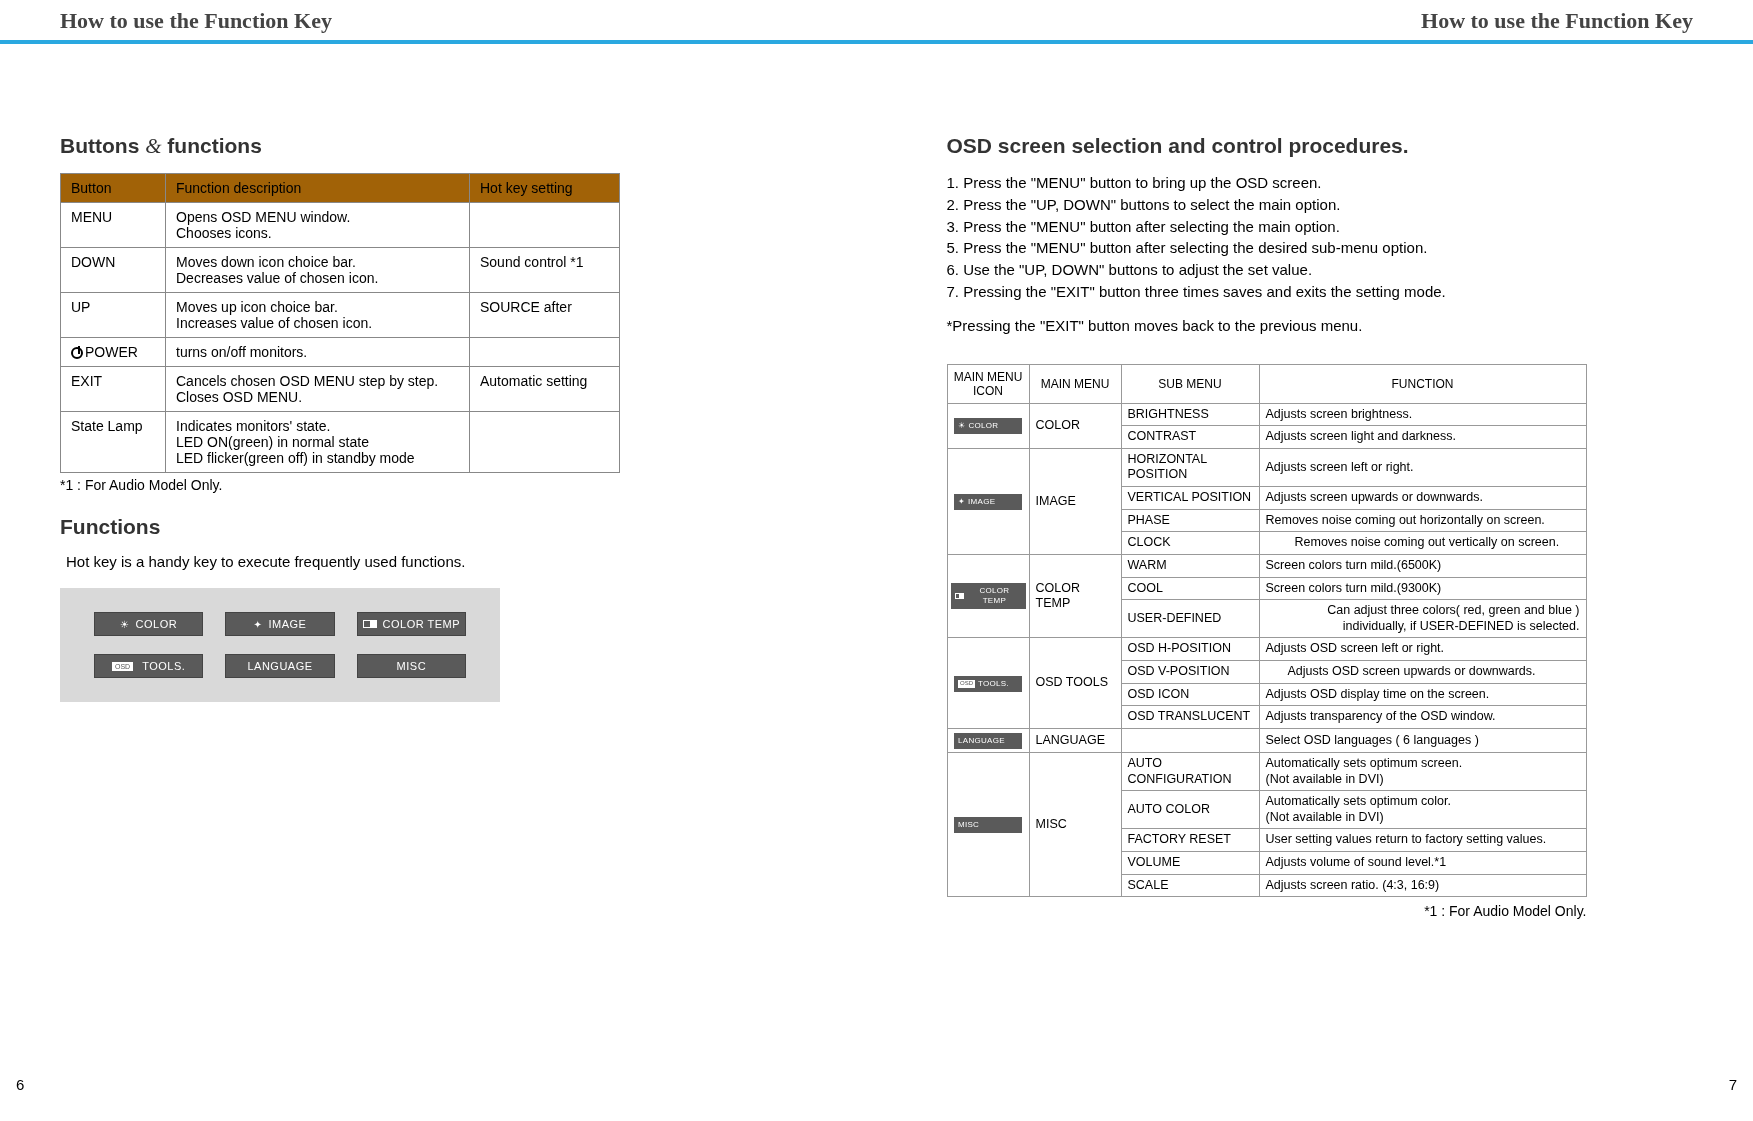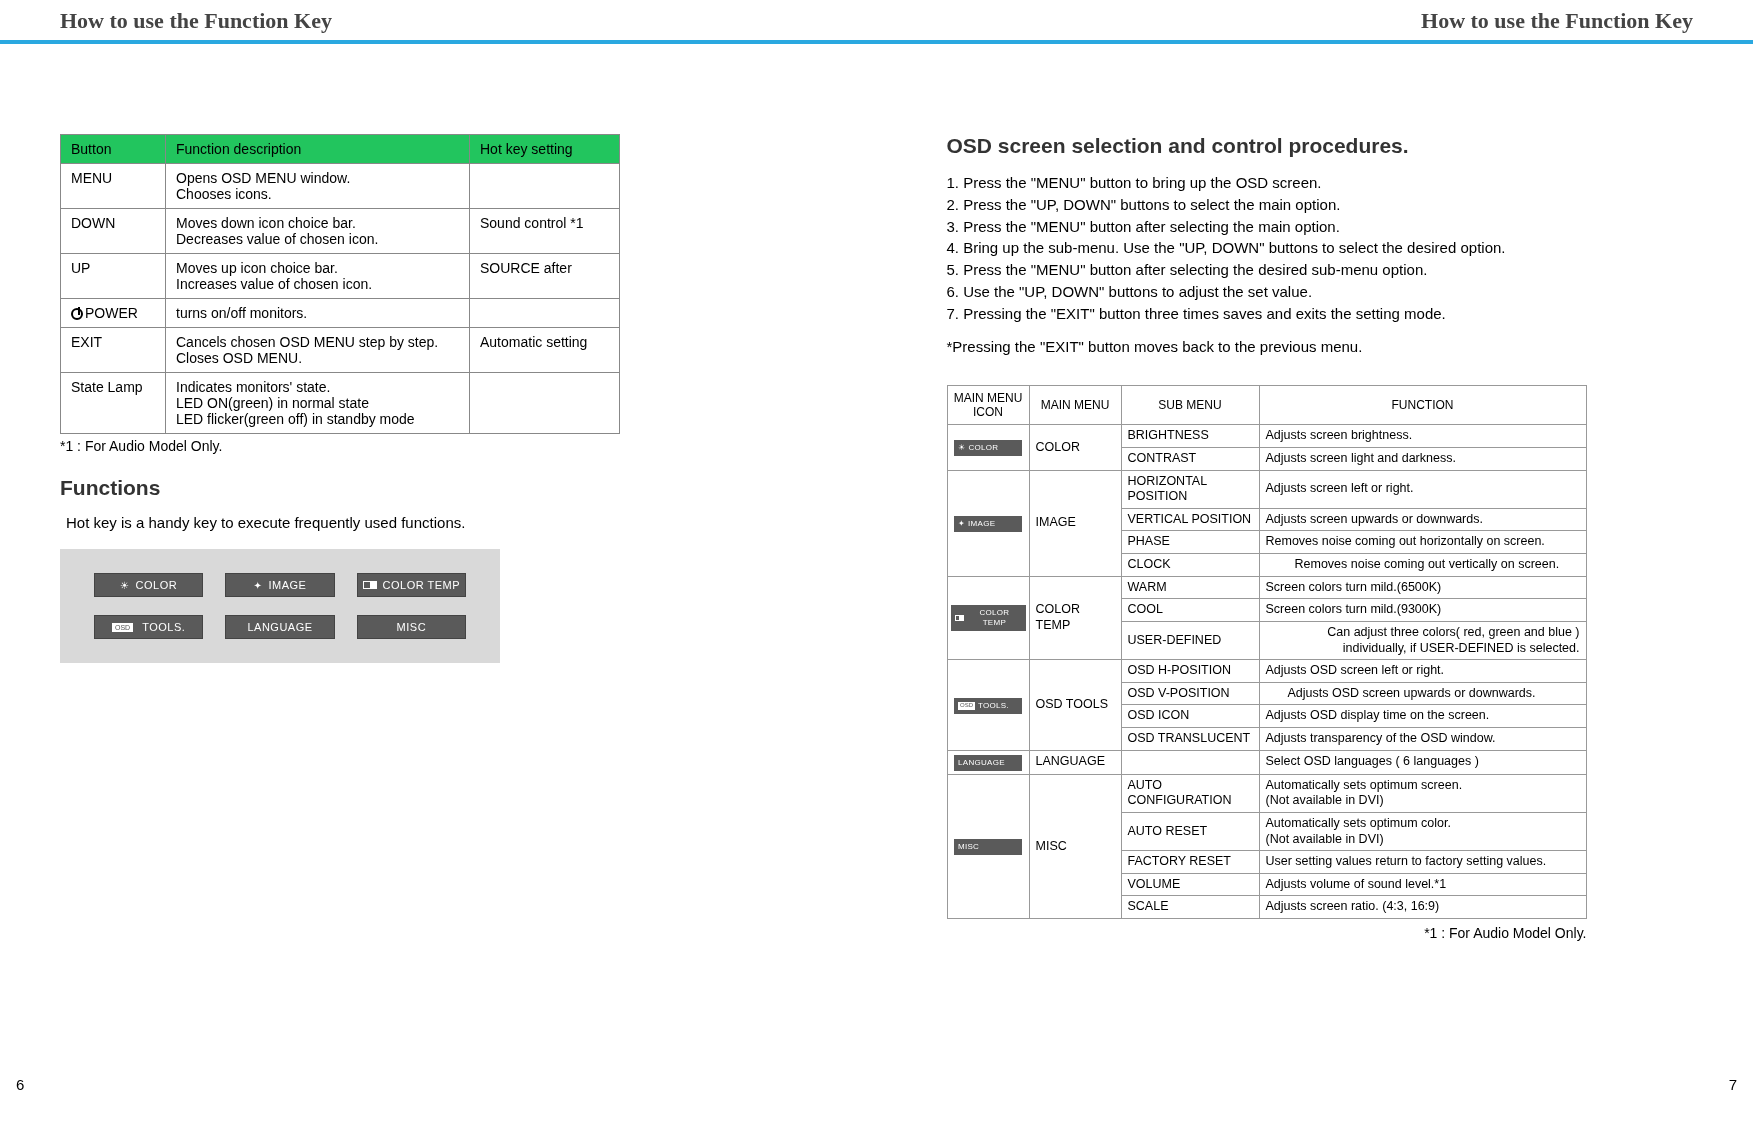--- a/index.html
+++ b/index.html
@@ -47,21 +47,21 @@
     width: 560px;
     font-size: 14px;
   }
   table.buttons th, table.buttons td {
     border: 1px solid #888;
     padding: 6px 10px;
     vertical-align: top;
     text-align: left;
   }
   table.buttons th {
-    background: #22c55e;
+    background: #a16207;
     font-weight: normal;
   }
   table.buttons th:first-child { width: 105px; }
   table.buttons th:last-child { width: 150px; }
   table.buttons td:first-child { font-weight: normal; }
   .power-icon {
     display: inline-block;
     width: 12px; height: 12px;
     border: 2px solid #000;
     border-radius: 50%;
@@ -194,20 +194,25 @@
 <body>
 
 <div class="header-bar">
   <span class="header-title">How to use the Function Key</span>
   <span class="header-title">How to use the Function Key</span>
 </div>
 
 <div class="spread">
 
   <div class="page-left">
+    <h2 class="section">
+      <span>Buttons</span>
+      <span class="amp">&amp;</span>
+      <span>functions</span>
+    </h2>
 
     <table class="buttons">
       <thead>
         <tr>
           <th>Button</th>
           <th>Function description</th>
           <th>Hot key setting</th>
         </tr>
       </thead>
       <tbody id="buttons-body">
@@ -279,21 +284,20 @@
         </div>
       </div>
   </div>
 
   <div class="page-right">
     <h2 class="section">OSD screen selection and control procedures.</h2>
     <div class="steps" id="steps">
         <div>1. Press the "MENU" button to bring up the OSD screen.</div>
         <div>2. Press the "UP, DOWN" buttons to select the main option.</div>
         <div>3. Press the "MENU" button after selecting the main option.</div>
-        <div>4. Bring up the sub-menu. Use the "UP, DOWN" buttons to select the desired option.</div>
         <div>5. Press the "MENU" button after selecting the desired sub-menu option.</div>
         <div>6. Use the "UP, DOWN" buttons to adjust the set value.</div>
         <div>7. Pressing the "EXIT" button three times saves and exits the setting mode.</div>
       </div>
     <div class="steps-note">*Pressing the "EXIT" button moves back to the previous menu.</div>
 
     <table class="osd-grid">
       <thead>
         <tr>
           <th>MAIN MENU ICON</th>
@@ -386,21 +390,21 @@
           <tr>
             <td class="icon-cell" rowspan="5"><span class="mini-chip">
                 <span>MISC</span>
               </span></td>
             <td class="main-cell" rowspan="5">MISC</td>
             <td class="sub-cell">AUTO CONFIGURATION</td>
             <td style="white-space: pre-line;">Automatically sets optimum screen.
 (Not available in DVI)</td>
           </tr>
           <tr>
-            <td class="sub-cell">AUTO RESET</td>
+            <td class="sub-cell">AUTO COLOR</td>
             <td style="white-space: pre-line;">Automatically sets optimum color.
 (Not available in DVI)</td>
           </tr>
           <tr>
             <td class="sub-cell">FACTORY RESET</td>
             <td style="white-space: pre-line;">User setting values return to factory setting values.</td>
           </tr>
           <tr>
             <td class="sub-cell">VOLUME</td>
             <td style="white-space: pre-line;">Adjusts volume of sound level.*1</td>

